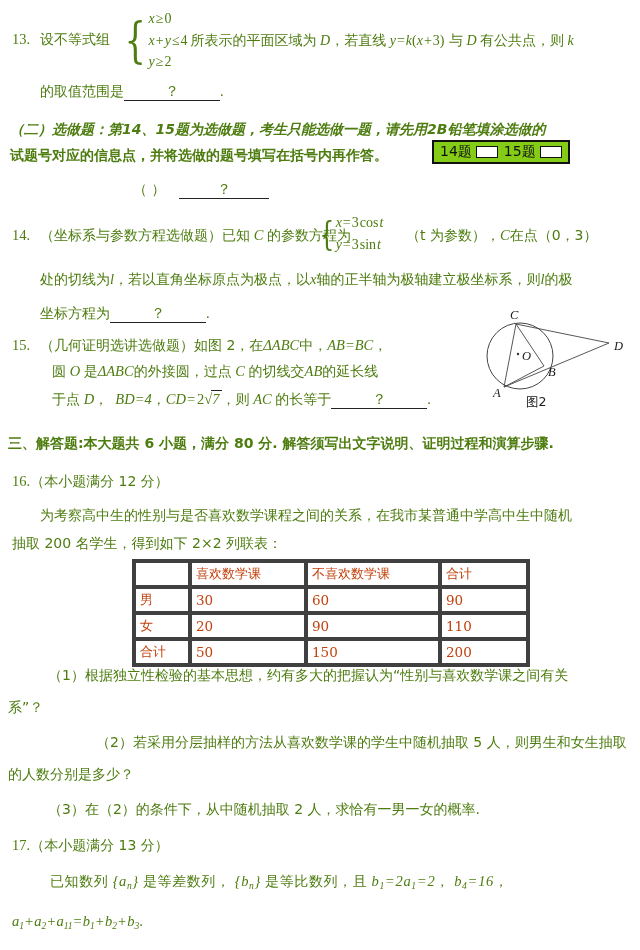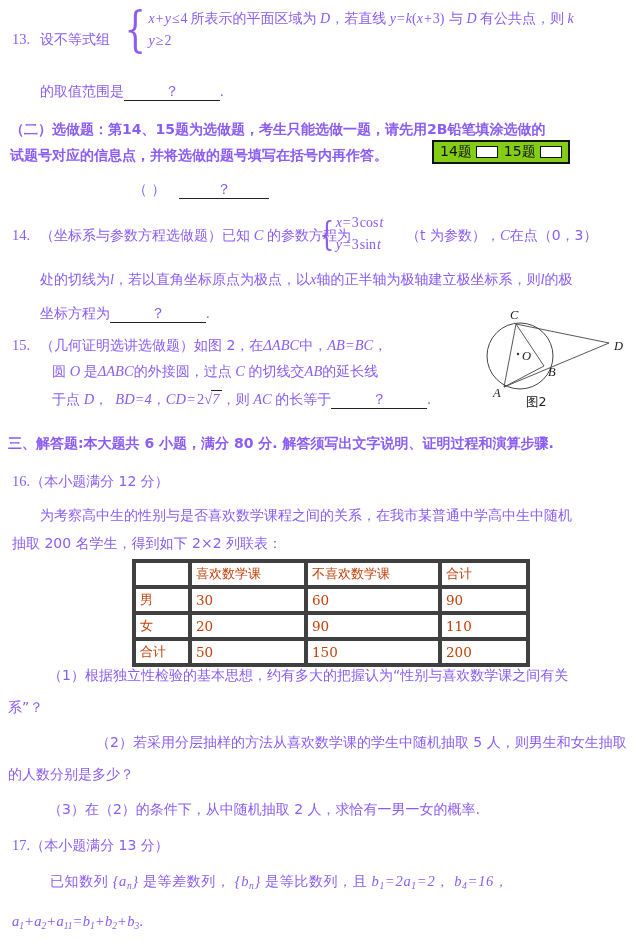--- a/index.html
+++ b/index.html
@@ -21,21 +21,21 @@
     height: 950px;
     padding: 0;
   }
 
   
   .blk {
     position: absolute;
     font-size: 14.5px;
     line-height: 1.0;
     white-space: nowrap;
-    color: #8b5cf6;
+    color: #4d7c0f;
   }
   .cn { font-family: "DejaVu Sans", "Liberation Sans", sans-serif; font-size: 14px; }
   .bold { font-weight: bold; }
   .num { font-family: "Liberation Serif", "DejaVu Serif", serif; }
 
   
   i.v, .mi {
     font-family: "Liberation Serif", "DejaVu Serif", serif;
     font-style: italic;
   }
@@ -160,31 +160,32 @@
 
   <div class="blk" style="left:12px; top:32px;">
     <span class="num">13.</span>
   </div>
   <div class="blk cn" style="left:40px; top:32px;">设不等式组</div>
 
   <div class="blk" style="left:120px; top:8px;">
     <span class="sys">
       <span class="brace">{</span>
       <span class="rows">
+        <span class="r"><i class="v">x</i><span class="op">≥</span>0</span>
         <span class="r"><i class="v">x</i><span class="op">+</span><i class="v">y</i><span class="op">≤</span>4<span class="cn" style="margin-left:3px;">所表示的平面区域为</span> <i class="v">D</i><span class="cn">，若直线</span> <i class="v">y</i><span class="op">=</span><i class="v">k</i>(<i class="v">x</i><span class="op">+</span>3)<span class="cn"> 与</span> <i class="v">D</i> <span class="cn">有公共点，则</span> <i class="v">k</i></span>
         <span class="r"><i class="v">y</i><span class="op">≥</span>2</span>
       </span>
     </span>
   </div>
 
   <div class="blk" style="left:40px; top:84px;">
     <span class="cn">的取值范围是</span><span class="blank w3">？</span><span>.</span>
   </div>
 
-  <div class="blk cn bold" style="left:10px; top:122px;">
+  <div class="blk cn bold" style="left:10px; top:122px;font-style:italic;">
     <span>（二）选做题：</span><span>第14、15题为选做题，考生只能选做一题，请先用2B铅笔填涂选做的</span>
   </div>
   <div class="blk cn bold" style="left:10px; top:148px;">试题号对应的信息点，并将选做的题号填写在括号内再作答。</div>
 
   <div class="optbox" style="left:432px; top:140px;">
     <span class="opt">
       <span>14题</span>
       <span class="cbx"></span>
     </span>
     <span class="opt">

